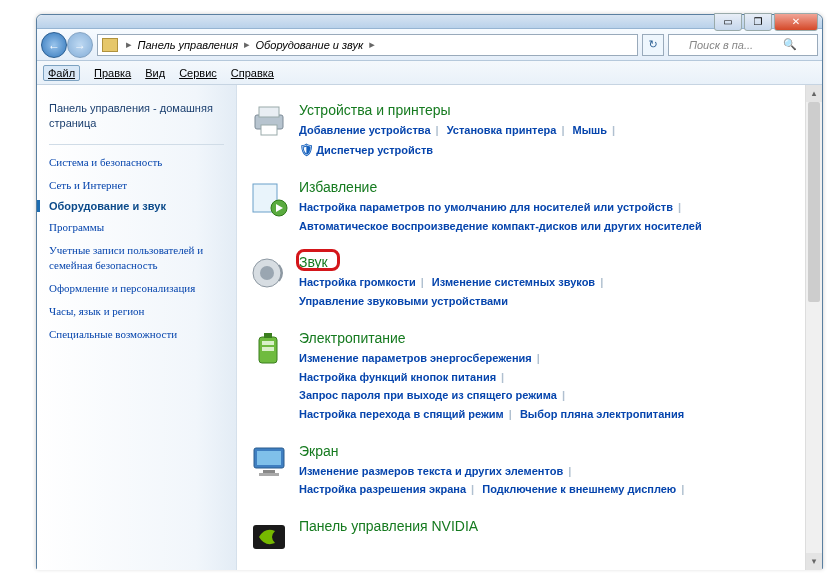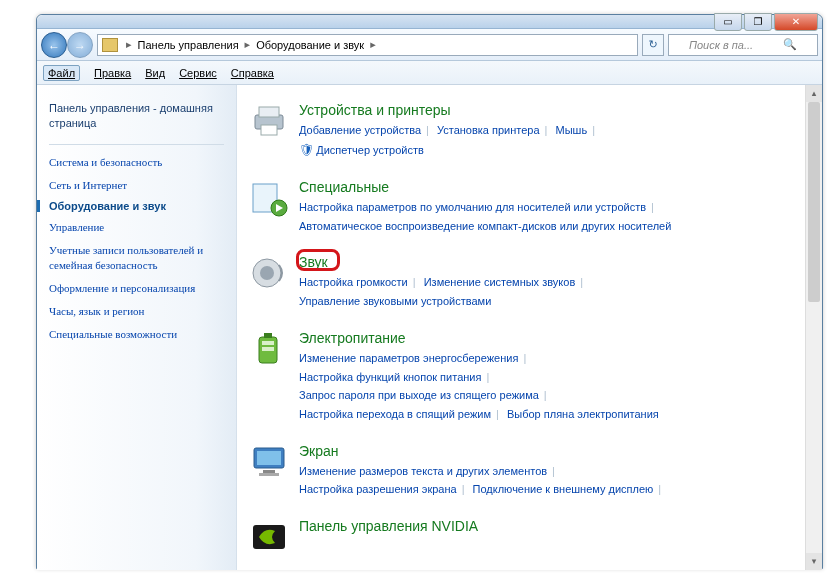--- a/index.html
+++ b/index.html
@@ -9,21 +9,21 @@
 .winbtns { position: absolute; right: 4px; top: -2px; display: flex; gap: 2px; }
 .winbtn { width: 28px; height: 18px; border: 1px solid #9aa; border-radius: 0 0 3px 3px; font-size: 10px; text-align: center; line-height: 16px; cursor: pointer; }
 .winbtn.min { background: linear-gradient(#e8eef7,#c6d7ec); }
 .winbtn.max { background: linear-gradient(#e8eef7,#c6d7ec); }
 .winbtn.close { background: linear-gradient(#f1a496,#d44828); color: #fff; width: 44px; }
 .addrbar { height: 32px; background: linear-gradient(#f7fbff,#e4eef9); border-bottom: 1px solid #b5c8db; display: flex; align-items: center; padding: 0 4px; gap: 4px; }
 .navbtns { display: flex; gap: 0; }
 .navbtn { width: 26px; height: 26px; border-radius: 50%; background: radial-gradient(#99c4ec,#3176bb); border: 1px solid #2a5e92; display: flex; align-items: center; justify-content: center; color: #fff; font-size: 12px; cursor: pointer; }
 .navbtn.fwd { opacity: .55; }
 .addrbox { flex: 1; height: 22px; background: #fff; border: 1px solid #9ab; display: flex; align-items: center; padding: 0 4px; font-size: 11px; }
-.addrbox .crumb { color: #000; cursor: pointer; padding: 0 2px; }
+.addrbox .crumb { color: #000; cursor: pointer; padding: 0 2px; font-style: italic; }
 .addrbox .sep { color: #666; padding: 0 4px; }
 .addrfolder { width: 16px; height: 14px; background: #e6c76a; border: 1px solid #b0923d; margin-right: 4px; }
 .refreshbtn { width: 22px; height: 22px; border: 1px solid #9ab; background: #eef6fd; display: flex; align-items: center; justify-content: center; font-size: 11px; color: #2a5e92; cursor: pointer; }
 .searchbox { width: 150px; height: 22px; border: 1px solid #9ab; background: #fff; display: flex; align-items: center; padding: 0 20px; font-size: 11px; color: #888; font-style: italic; }
 .searchicon { margin-left: auto; color: #3176bb; font-style: normal; }
 .menubar { height: 24px; background: linear-gradient(#f4f8fc,#e9f1f9); border-bottom: 1px solid #c6d4e2; display: flex; align-items: center; padding: 0 6px; gap: 14px; font-size: 11px; }
 .menubar span { cursor: pointer; }
 .menubar span u { text-decoration: underline; }
 .menubar .active { border: 1px solid #7da2c1; background: #d9e8f7; padding: 1px 4px; border-radius: 2px; }
 .body { display: flex; height: calc(100% - 68px); }
@@ -31,21 +31,21 @@
 .sidebar .home { color: #1a3e6e; line-height: 1.4; margin-bottom: 12px; }
 .sidebar .link { color: #0645ad; margin: 8px 0; cursor: pointer; line-height: 1.35; font-family: Liberation Serif, serif; }
 .sidebar .current { color: #0b4a8a; font-weight: bold; margin: 8px 0; position: relative; padding-left: 0; }
 .sidebar .current::before { content: ""; position: absolute; left: -12px; top: 0; bottom: 0; width: 3px; background: #1e6db1; }
 .sidebar hr { border: none; border-top: 1px solid #d0dce7; margin: 4px 0 10px; }
 .content { flex: 1; background: #fff; padding: 16px 12px 12px 12px; overflow-y: auto; position: relative; }
 .category { display: flex; gap: 10px; margin-bottom: 18px; }
 .caticon { width: 40px; height: 40px; flex-shrink: 0; display: flex; align-items: center; justify-content: center; }
 .catbody { flex: 1; }
 .cattitle { color: #157a1f; font-size: 14px; cursor: pointer; margin-bottom: 3px; display: inline-block; text-align: center; }
-.catlinks { font-size: 11px; line-height: 1.7; }
+.catlinks { font-size: 11px; line-height: 1.7; font-weight: bold; }
 .catlinks a { color: #0645ad; cursor: pointer; }
 .catlinks .sep2 { color: #b0c0d0; padding: 0 5px; }
 .highlight { position: absolute; border: 3px solid #d4161a; border-radius: 8px; pointer-events: none; }
 .scrollbar { position: absolute; right: 0; top: 0; bottom: 0; width: 17px; background: #f0f0f0; border-left: 1px solid #ddd; }
 .scrollbar .up, .scrollbar .down { height: 17px; background: #e4e4e4; text-align: center; font-size: 9px; line-height: 17px; color: #666; cursor: pointer; }
 .scrollbar .down { position: absolute; bottom: 0; width: 100%; }
 .scrollbar .thumb { position: absolute; top: 17px; left: 2px; right: 2px; height: 200px; background: #cdcdcd; border-radius: 2px; cursor: pointer; }
 .shield { color: #1560bd; font-size: 12px; margin-right: 2px; }
 </style>
 </head>
@@ -88,21 +88,21 @@
     <span><u>Справка</u></span>
   </div>
 
   <div class="body">
     <div class="sidebar">
       <div class="home">Панель управления - домашняя страница</div>
       <hr>
       <div class="link">Система и безопасность</div>
       <div class="link">Сеть и Интернет</div>
       <div class="current">Оборудование и звук</div>
-      <div class="link">Управление</div>
+      <div class="link">Программы</div>
       <div class="link">Учетные записи пользователей и семейная безопасность</div>
       <div class="link">Оформление и персонализация</div>
       <div class="link">Часы, язык и регион</div>
       <div class="link">Специальные возможности</div>
     </div>
 
     <div class="content">
 
       <div class="category">
         <div class="caticon">
@@ -125,21 +125,21 @@
 
       <div class="category">
         <div class="caticon">
           <svg width="40" height="40" viewBox="0 0 40 40">
               <rect x="4" y="6" width="24" height="28" fill="#e9f4fb" stroke="#6aa0c9"></rect>
               <circle cx="30" cy="30" r="8" fill="#5aab3f" stroke="#2e7a18"></circle>
               <polygon points="27,26 27,34 34,30" fill="#fff"></polygon>
             </svg>
         </div>
         <div class="catbody">
-          <span class="cattitle">Специальные</span>
+          <span class="cattitle">Избавление</span>
           <div class="catlinks">
             <a>Настройка параметров по умолчанию для носителей или устройств</a><span class="sep2">|</span><br>
             <a>Автоматическое воспроизведение компакт-дисков или других носителей</a>
           </div>
         </div>
       </div>
 
       <div class="category" style="position:relative;">
         <div class="caticon">
           <svg width="40" height="40" viewBox="0 0 40 40">

